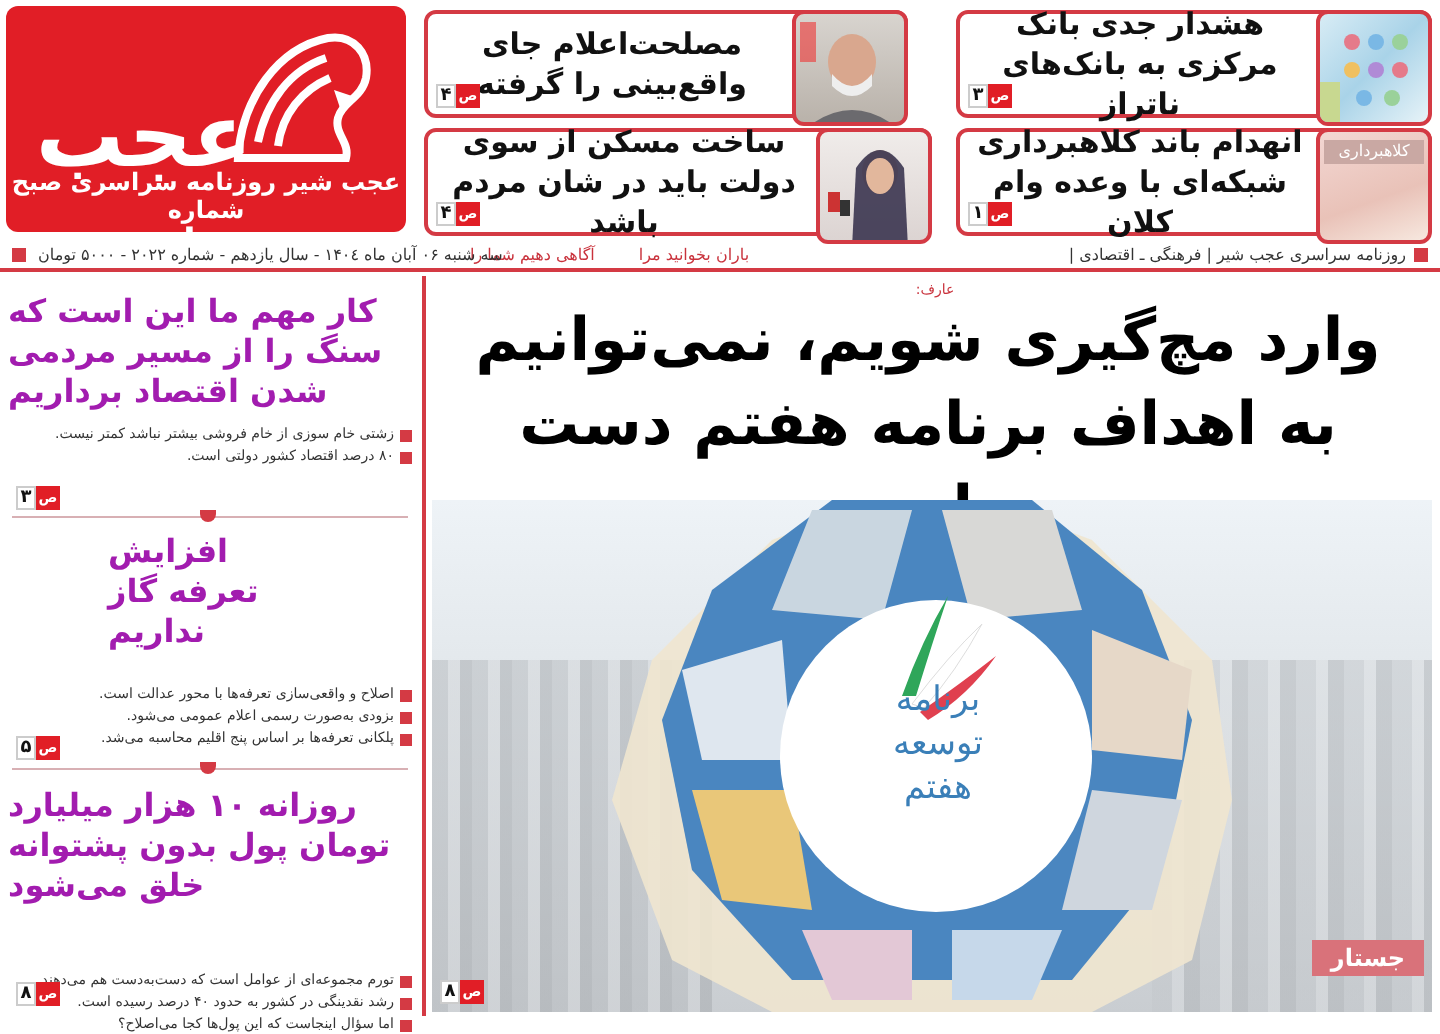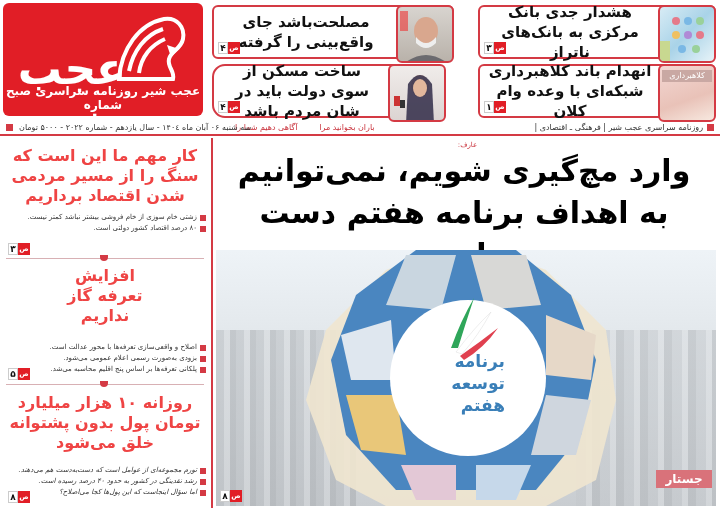--- a/index.html
+++ b/index.html
@@ -48,21 +48,21 @@
   .strip {
     position: absolute; left: 0; right: 0; top: 120px; height: 16px;
     font-size: 8px; color: #333; border-bottom: 2px solid #d43a44;
   }
   .strip .sq { display: inline-block; width: 7px; height: 7px; background: #d43a44; vertical-align: middle; }
   .strip .left-info { position: absolute; left: 6px; top: 3px; direction: rtl; display: flex; gap: 6px; align-items: center; }
   .strip .right-info { position: absolute; right: 6px; top: 3px; direction: rtl; display: flex; gap: 4px; align-items: center; text-align: center; }
   .strip .mid-slogans { position: absolute; left: 235px; top: 3px; display: flex; gap: 22px; color: #c9323c; }
   .divider-v { position: absolute; left: 211px; top: 138px; width: 2px; height: 370px; background: #d43a44; }
   .story { position: absolute; left: 4px; width: 202px; }
-  .story h2 { font-size: 16px; font-weight: bold; line-height: 20px; text-align: center; color: #ef4444; }
+  .story h2 { font-size: 16px; font-weight: bold; line-height: 20px; text-align: left; color: #a21caf; }
   .story ul { list-style: none; margin-top: 6px; }
   .story li { font-size: 7px; color: #333; line-height: 11px; display: flex; align-items: center; gap: 3px; }
   .story li::before { content: ""; display: inline-block; width: 6px; height: 6px; background: #d43a44; flex: none; }
   .hsep { position: absolute; left: 6px; width: 198px; height: 1px; background: #d8b0b4; }
   .hsep .dot { position: absolute; left: 94px; top: -3px; width: 8px; height: 6px; background: #d43a44; border-radius: 0 0 6px 6px; }
 
   
   .kicker { position: absolute; left: 215px; right: 0; top: 141px; text-align: center; font-size: 7px; color: #c9323c; }
   .lead-headline {
     position: absolute; left: 222px; right: 14px; top: 150px;
@@ -71,22 +71,22 @@
   .artwork {
     position: absolute; left: 216px; top: 250px; width: 500px; height: 256px; overflow: hidden;
     background: linear-gradient(180deg, #eef3f7 0%, #dfe4e8 45%, #c9cdd1 100%);
   }
   .artwork .city-left { position: absolute; left: 0; top: 80px; width: 140px; height: 176px;
     background: repeating-linear-gradient(90deg, #b8bcc0 0 8px, #d4d7da 8px 14px, #a9adb1 14px 20px); opacity: .55; }
   .artwork .city-right { position: absolute; right: 0; top: 80px; width: 140px; height: 176px;
     background: repeating-linear-gradient(90deg, #c4c8cc 0 10px, #dadde0 10px 16px, #b2b6ba 16px 24px); opacity: .55; }
   .artwork svg { position: absolute; left: 0; top: 0; }
   .emblem-text {
-    position: absolute; left: 217px; top: 100px; width: 72px; text-align: right;
-    color: #3a7fb8; font-weight: bold; font-size: 17px; line-height: 22px;
+    position: absolute; left: 217px; top: 89px; width: 72px; text-align: center;
+    color: #3a7fb8; font-weight: normal; font-size: 17px; line-height: 22px;
   }
   .section-tab {
     position: absolute; right: 4px; bottom: 18px; width: 56px; height: 18px;
     background: #d9727a; color: #fff; font-size: 12px; font-weight: bold; text-align: center; line-height: 18px;
   }
 </style>
 </head>
 <body>
 
 <div class="logo">
@@ -134,28 +134,28 @@
 
 <div class="teaser" style="left:212px; top:5px; width:242px;">
   <div class="thumb" style="background: linear-gradient(180deg,#d8d4cf 0%,#b9b2aa 100%);">
     <svg width="58" height="58">
       <ellipse cx="32" cy="24" rx="12" ry="14" fill="#d9a78e"></ellipse>
       <path d="M22 30 Q32 42 42 30 L42 36 Q32 46 22 36 Z" fill="#eee"></path>
       <path d="M8 58 Q32 38 56 58 Z" fill="#6b6a6e"></path>
       <rect x="6" y="4" width="8" height="20" fill="#e33" opacity=".6"></rect>
     </svg>
   </div>
-  <div class="headline">مصلحت‌باشد جای واقع‌بینی را گرفته</div>
+  <div class="headline">مصلحت‌اعلام جای واقع‌بینی را گرفته</div>
   <div class="pgbadge" style="left:4px; bottom:3px;">
     <span class="num">۴</span>
       <span class="red">ص</span>
   </div>
 </div>
 
-<div class="teaser" style="left:212px; top:64px; width:234px;border-radius:13px;">
+<div class="teaser" style="left:212px; top:64px; width:254px;">
   <div class="thumb" style="background: linear-gradient(180deg,#f0ecea 0%,#dcd4d2 100%);">
     <svg width="58" height="58">
       <ellipse cx="34" cy="20" rx="9" ry="11" fill="#e2b79c"></ellipse>
       <path d="M22 18 Q34 0 46 18 L48 58 L20 58 Z" fill="#3b3550" opacity=".9"></path>
       <ellipse cx="34" cy="22" rx="7" ry="9" fill="#e2b79c"></ellipse>
       <rect x="8" y="30" width="6" height="10" fill="#c33"></rect>
       <rect x="14" y="34" width="5" height="8" fill="#333"></rect>
     </svg>
   </div>
   <div class="headline">ساخت مسکن از سوی دولت باید در شان مردم باشد</div>
@@ -210,21 +210,21 @@
   <span class="num">۵</span>
     <span class="red">ص</span>
 </div>
 
 <div class="hsep" style="top:384px;">
     <span class="dot"></span>
   </div>
 
 <div class="story" style="top:393px;">
   <h2>روزانه ۱۰ هزار میلیارد تومان پول بدون پشتوانه خلق می‌شود</h2>
-  <ul style="margin-top:12px;font-style:italic;">
+  <ul style="margin-top:32px;">
     <li>تورم مجموعه‌ای از عوامل است که دست‌به‌دست هم می‌دهند.</li>
     <li>رشد نقدینگی در کشور به حدود ۴۰ درصد رسیده است.</li>
     <li>اما سؤال اینجاست که این پول‌ها کجا می‌اصلاح؟</li>
   </ul>
 </div>
 <div class="pgbadge" style="left:8px; top:491px;">
   <span class="num">۸</span>
     <span class="red">ص</span>
 </div>
 

